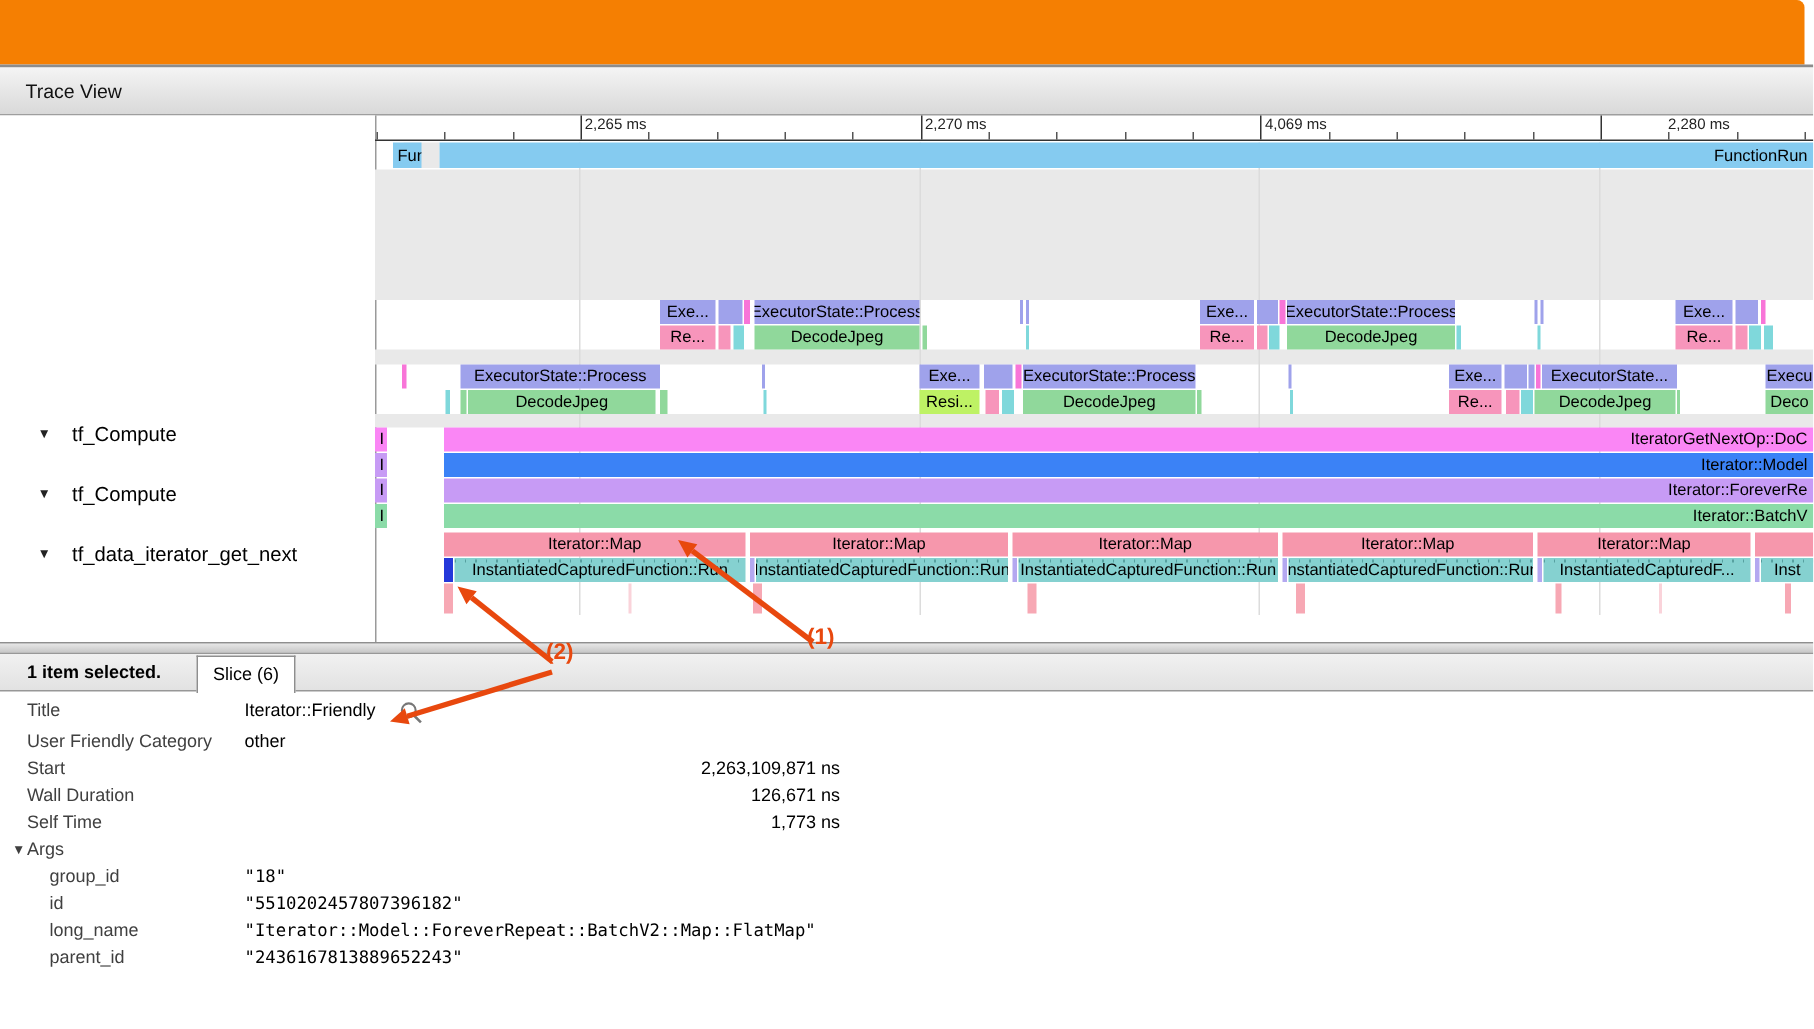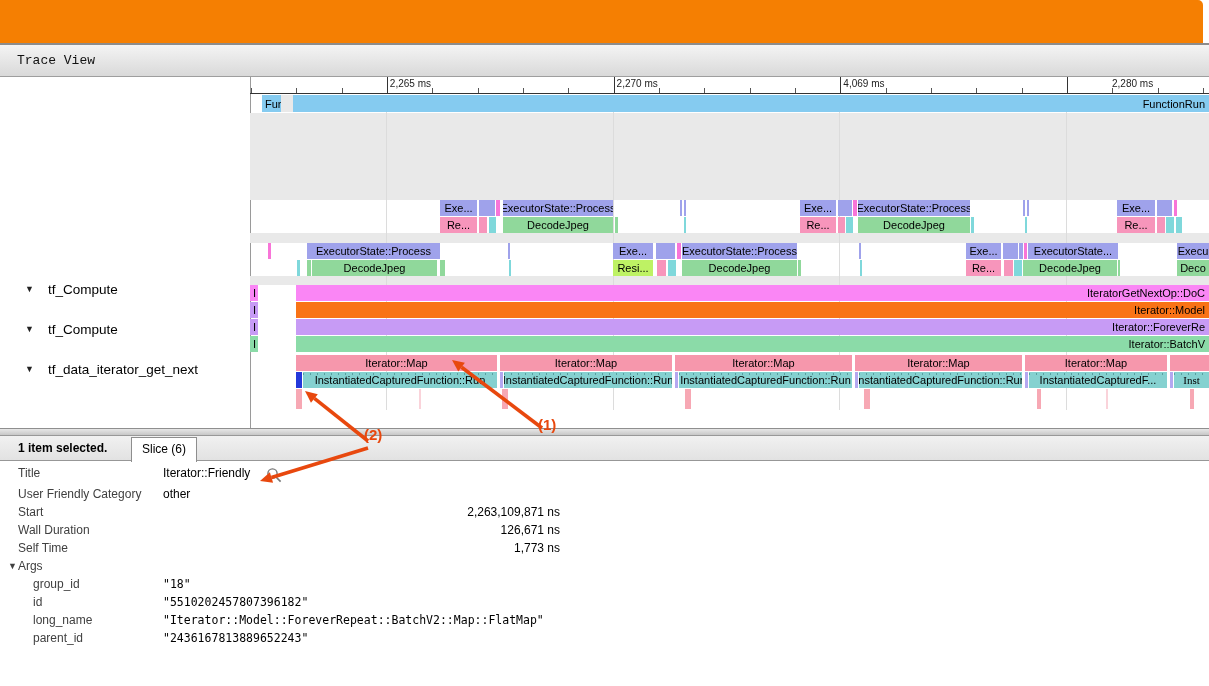--- a/index.html
+++ b/index.html
@@ -4,21 +4,21 @@
 <style>
   * { box-sizing: border-box; margin: 0; padding: 0; }
   html,body { background:#fff; }
   body { font-family: "Liberation Sans", sans-serif; }
   .stage { position:relative; width:1209px; height:686px; overflow:hidden; background:#fff; }
 
   .orange-bar { position:absolute; left:0; top:0; width:1203px; height:43px; border-top-right-radius:5px; }
   .shadow-line { position:absolute; left:0; top:43px; width:1209px; height:2px; background:#8c8c8c; }
   .trace-bar { position:absolute; left:0; top:45px; width:1209px; height:32px;
                background:linear-gradient(#f4f4f4,#d9d9d9); border-bottom:1px solid #9e9e9e;
-               display:flex; align-items:center; padding-left:17px; font-size:13px; color:#111;font-family:Liberation Mono, monospace; }
+               display:flex; align-items:center; padding-left:17px; font-size:13px; color:#111; }
 
   .left-pane { position:absolute; left:0; top:77px; width:250px; height:351px; background:#fff; }
   .vborder { position:absolute; left:250px; top:77px; width:1px; height:351px; background:#9a9a9a; }
   .group { position:absolute; left:0; width:250px; height:18px; display:flex; align-items:center; font-size:13.5px; color:#000; }
   .group .tri { margin-left:25px; font-size:9px; color:#222; width:14px; }
   .group .glabel { margin-left:9px; }
 
   .ruler-line { position:absolute; left:250px; top:93px; width:959px; height:1px; background:#333; }
   .tick { position:absolute; width:1px; background:#555; }
   .tick.minor { top:88px; height:5px; }
@@ -176,21 +176,21 @@
       <div class="seg" style="left: 860px; top: 260px; width: 2px; height: 16px; background: rgb(127, 216, 219);"></div>
       <div class="seg" style="left: 966px; top: 260px; width: 35px; height: 16px; background: rgb(247, 149, 187);">Re...</div>
       <div class="seg" style="left: 1004px; top: 260px; width: 9px; height: 16px; background: rgb(247, 149, 187);"></div>
       <div class="seg" style="left: 1014px; top: 260px; width: 8px; height: 16px; background: rgb(127, 216, 219);"></div>
       <div class="seg" style="left: 1023px; top: 260px; width: 94px; height: 16px; background: rgb(144, 216, 155);">DecodeJpeg</div>
       <div class="seg" style="left: 1118px; top: 260px; width: 2px; height: 16px; background: rgb(144, 216, 155);"></div>
       <div class="seg" style="left: 1177px; top: 260px; width: 32px; height: 16px; background: rgb(144, 216, 155);">Deco</div>
       <div class="seg align-left" style="left: 250px; top: 285px; width: 8px; height: 16px; background: rgb(250, 134, 245);">I</div>
       <div class="seg align-right" style="left: 296px; top: 285px; width: 913px; height: 16px; background: rgb(250, 134, 245);">IteratorGetNextOp::DoC</div>
       <div class="seg align-left" style="left: 250px; top: 302px; width: 8px; height: 16px; background: rgb(199, 155, 245);">I</div>
-      <div class="seg align-right" style="left: 296px; top: 302px; width: 913px; height: 16px; background: #f97316;">Iterator::Model</div>
+      <div class="seg align-right" style="left: 296px; top: 302px; width: 913px; height: 16px; background: #3b82f6;">Iterator::Model</div>
       <div class="seg align-left" style="left: 250px; top: 319px; width: 8px; height: 16px; background: rgb(199, 155, 245);">I</div>
       <div class="seg align-right" style="left: 296px; top: 319px; width: 913px; height: 16px; background: rgb(199, 155, 245);">Iterator::ForeverRe</div>
       <div class="seg align-left" style="left: 250px; top: 336px; width: 8px; height: 16px; background: rgb(139, 219, 168);">I</div>
       <div class="seg align-right" style="left: 296px; top: 336px; width: 913px; height: 16px; background: rgb(139, 219, 168);">Iterator::BatchV</div>
       <div class="seg" style="left: 296px; top: 355px; width: 201px; height: 16px; background: rgb(246, 151, 172);">Iterator::Map</div>
       <div class="seg" style="left: 500px; top: 355px; width: 172px; height: 16px; background: rgb(246, 151, 172);">Iterator::Map</div>
       <div class="seg" style="left: 675px; top: 355px; width: 177px; height: 16px; background: rgb(246, 151, 172);">Iterator::Map</div>
       <div class="seg" style="left: 855px; top: 355px; width: 167px; height: 16px; background: rgb(246, 151, 172);">Iterator::Map</div>
       <div class="seg" style="left: 1025px; top: 355px; width: 142px; height: 16px; background: rgb(246, 151, 172);">Iterator::Map</div>
       <div class="seg" style="left: 1170px; top: 355px; width: 39px; height: 16px; background: rgb(246, 151, 172);"></div>
@@ -198,21 +198,21 @@
       <div class="seg run-tex" style="left: 303px; top: 372px; width: 194px; height: 16px; background: rgb(133, 209, 208);">InstantiatedCapturedFunction::Run</div>
       <div class="seg" style="left: 500px; top: 372px; width: 3px; height: 16px; background: rgb(180, 168, 240);"></div>
       <div class="seg run-tex" style="left: 504px; top: 372px; width: 168px; height: 16px; background: rgb(133, 209, 208);">InstantiatedCapturedFunction::Run</div>
       <div class="seg" style="left: 675px; top: 372px; width: 3px; height: 16px; background: rgb(180, 168, 240);"></div>
       <div class="seg run-tex" style="left: 679px; top: 372px; width: 173px; height: 16px; background: rgb(133, 209, 208);">InstantiatedCapturedFunction::Run</div>
       <div class="seg" style="left: 855px; top: 372px; width: 3px; height: 16px; background: rgb(180, 168, 240);"></div>
       <div class="seg run-tex" style="left: 859px; top: 372px; width: 163px; height: 16px; background: rgb(133, 209, 208);">InstantiatedCapturedFunction::Run</div>
       <div class="seg" style="left: 1025px; top: 372px; width: 3px; height: 16px; background: rgb(180, 168, 240);"></div>
       <div class="seg run-tex" style="left: 1029px; top: 372px; width: 138px; height: 16px; background: rgb(133, 209, 208);">InstantiatedCapturedF...</div>
       <div class="seg" style="left: 1170px; top: 372px; width: 3px; height: 16px; background: rgb(180, 168, 240);"></div>
-      <div class="seg run-tex" style="left: 1174px; top: 372px; width: 35px; height: 16px; background: rgb(133, 209, 208); font-family: Liberation Serif, serif;">Inst</div>
+      <div class="seg run-tex" style="left: 1174px; top: 372px; width: 35px; height: 16px; background: rgb(133, 209, 208);">Inst</div>
       <div class="seg" style="left: 296px; top: 389px; width: 6px; height: 20px; background: rgb(247, 168, 180);"></div>
       <div class="seg" style="left: 419px; top: 389px; width: 2px; height: 20px; background: rgb(250, 211, 218);"></div>
       <div class="seg" style="left: 502px; top: 389px; width: 6px; height: 20px; background: rgb(247, 168, 180);"></div>
       <div class="seg" style="left: 685px; top: 389px; width: 6px; height: 20px; background: rgb(247, 168, 180);"></div>
       <div class="seg" style="left: 864px; top: 389px; width: 6px; height: 20px; background: rgb(247, 168, 180);"></div>
       <div class="seg" style="left: 1037px; top: 389px; width: 4px; height: 20px; background: rgb(247, 168, 180);"></div>
       <div class="seg" style="left: 1106px; top: 389px; width: 2px; height: 20px; background: rgb(250, 211, 218);"></div>
       <div class="seg" style="left: 1190px; top: 389px; width: 4px; height: 20px; background: rgb(247, 168, 180);"></div>
     </div>
   <div class="ruler-line"></div>

